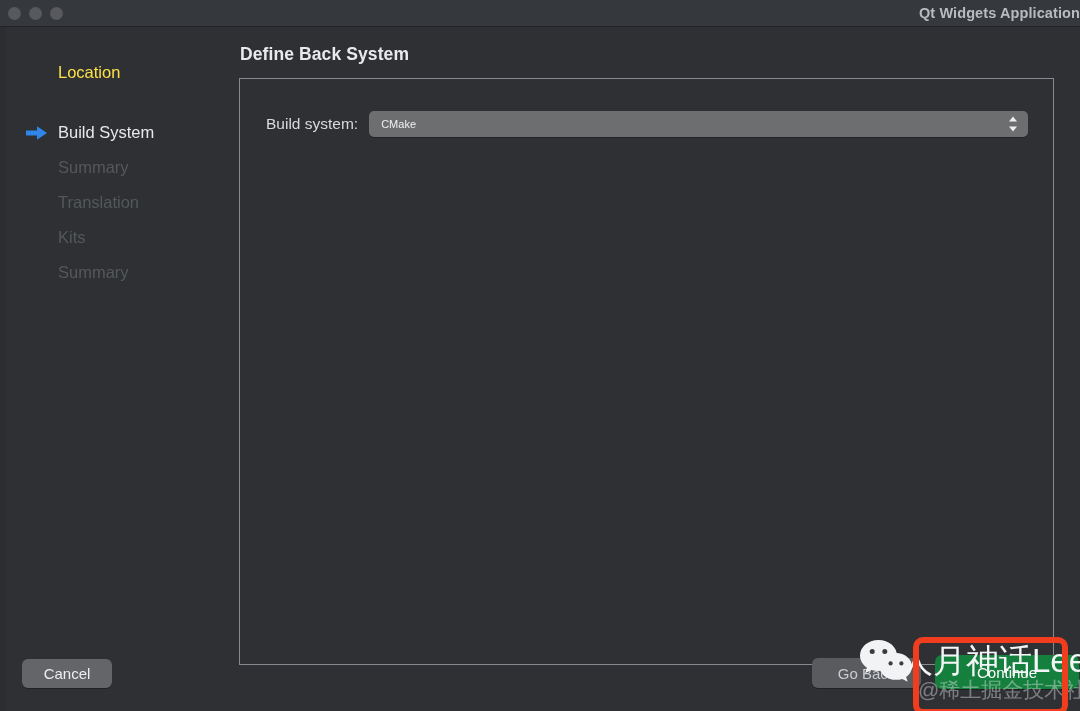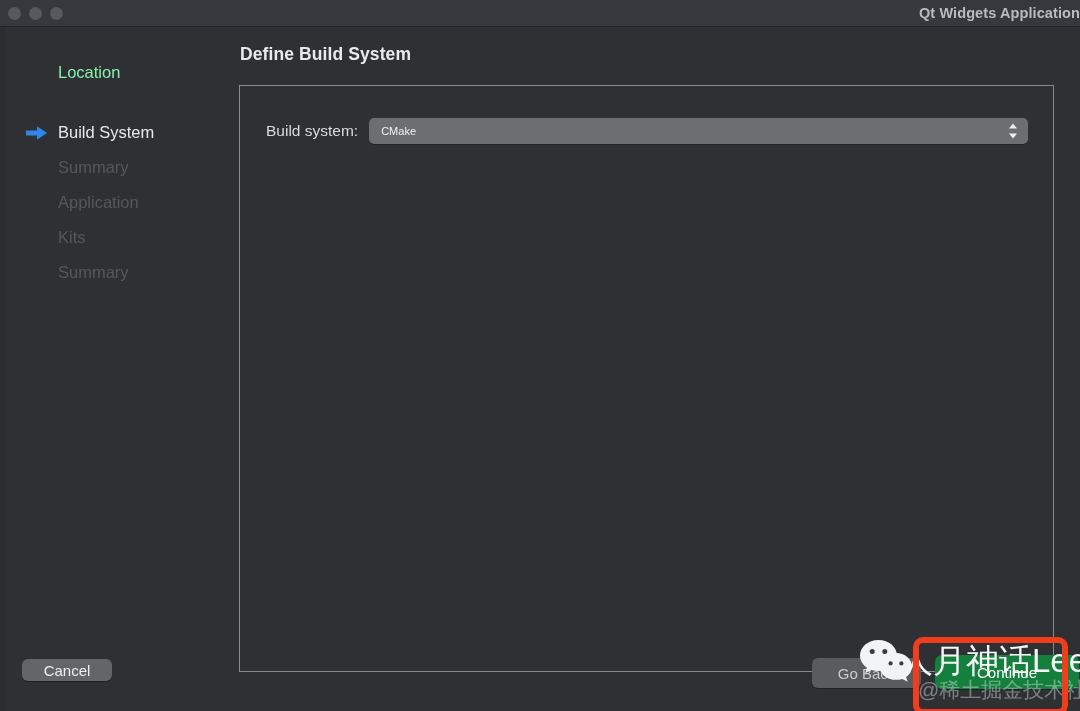--- a/index.html
+++ b/index.html
@@ -79,21 +79,21 @@
   .step {
     position: relative;
     height: 35px;
     display: flex;
     align-items: center;
     padding-left: 36px;
     font-size: 16.5px;
     color: #55585b;
     white-space: nowrap;
   }
-  .step.done  { color: #86efac; }
+  .step.done  { color: #fde047; }
   .step.current { color: #e6e8ea; margin-top: 25px; }
   .arrow {
     position: absolute;
     left: 4px;
     top: 50%;
     transform: translateY(-50%);
     width: 22px; height: 16px;
     display: none;
   }
   .step.current .arrow { display: block; }
@@ -102,21 +102,21 @@
   #page-title {
     position: absolute;
     left: 240px; top: 17px;
     font-size: 17.5px;
     font-weight: bold;
     color: #e8eaec;
     letter-spacing: 0.1px;
   }
   #content-frame {
     position: absolute;
-    left: 239px; top: 58px;
+    left: 239px; top: 51px;
     width: 815px; height: 587px;
     border: 1px solid #848a8f;
     box-sizing: border-box;
     background: #2e3033;
   }
   #field-row {
     position: absolute;
     left: 26px; top: 32px;
     width: 762px;
     display: flex;
@@ -156,21 +156,21 @@
     border-radius: 6px;
     font-size: 15px;
     display: flex;
     align-items: center;
     justify-content: center;
     box-sizing: border-box;
     user-select: none;
   }
   #cancel-button {
     left: 22px; top: 632px;
-    width: 90px; height: 22px;
+    width: 90px; height: 29px;
     background: #636569;
     color: #eceef0;
     box-shadow: 0 1px 0 rgba(0,0,0,0.3);
   }
   #go-back-button {
     left: 812px; top: 631px;
     width: 109px; height: 30px;
     background: #595b5f;
     color: #c9ccd0;
     box-shadow: 0 1px 0 rgba(0,0,0,0.3);
@@ -253,36 +253,36 @@
         <span>Build System</span>
       </div>
 
       <div class="step">
 
         <span>Summary</span>
       </div>
 
       <div class="step">
 
-        <span>Application</span>
+        <span>Translation</span>
       </div>
 
       <div class="step">
 
         <span>Kits</span>
       </div>
 
       <div class="step">
 
         <span>Summary</span>
       </div>
 
     </div>
 
-    <div id="page-title">Define Build System</div>
+    <div id="page-title">Define Back System</div>
 
     <div id="content-frame">
       <div id="field-row">
         <span id="build-system-label">Build system:</span>
         <div id="build-system-combo">
           <span id="build-system-value">CMake</span>
           <span id="combo-chevrons">
             <svg viewBox="0 0 12 18" width="12" height="18">
               <path d="M6 1.5 L10 6.5 L2 6.5 Z" fill="#ecedee"></path>
               <path d="M6 16.5 L10 11.5 L2 11.5 Z" fill="#ecedee"></path>

